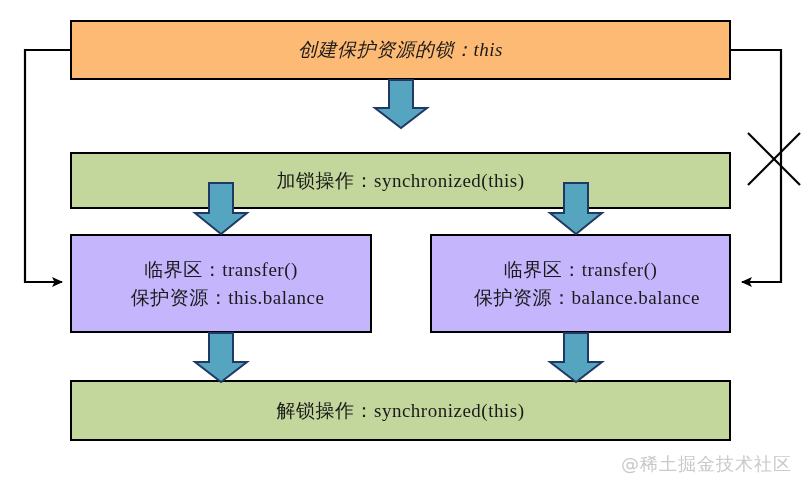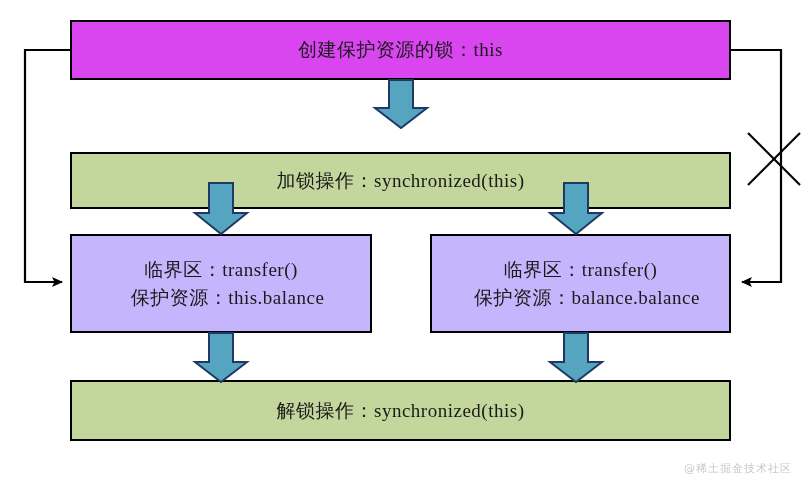--- a/index.html
+++ b/index.html
@@ -26,40 +26,40 @@
     align-items: center;
     justify-content: center;
     text-align: center;
     color: #1a1a1a;
     font-size: 19px;
     line-height: 1.45;
     letter-spacing: 0.5px;
     z-index: 3;
   }
   .node .line2 { display: block; margin-left: 13px; }
-  .node-yellow { background: #d946ef; }
+  .node-yellow { background: #fdba74; font-style: italic; }
   .node-green  { background: #C3D69B; }
   .node-pink   { background: #c4b5fd; align-items: center; }
 
   svg.overlay {
     position: absolute;
     left: 0;
     top: 0;
     width: 808px;
     height: 490px;
     z-index: 2;
   }
   svg.overlay-top {
     z-index: 5;
   }
   .watermark {
     position: absolute;
     right: 16px;
     bottom: 14px;
-    font-size: 11px;
+    font-size: 18px;
     color: #c9c9c9;
     letter-spacing: 1px;
     font-family: "DejaVu Sans", "Liberation Sans", sans-serif;
     z-index: 6;
     white-space: nowrap;
   }
 </style>
 </head>
 <body>
 

